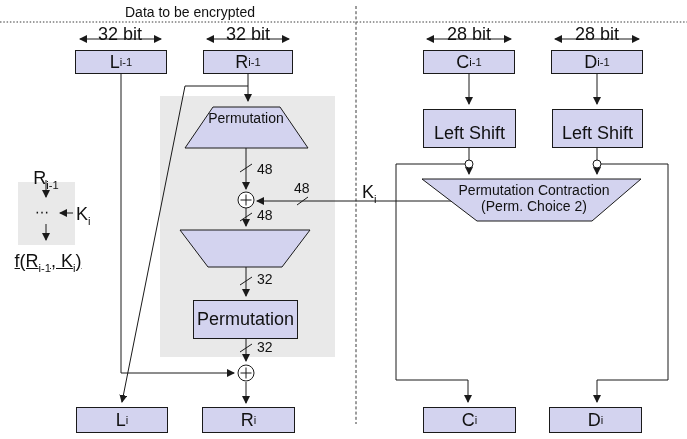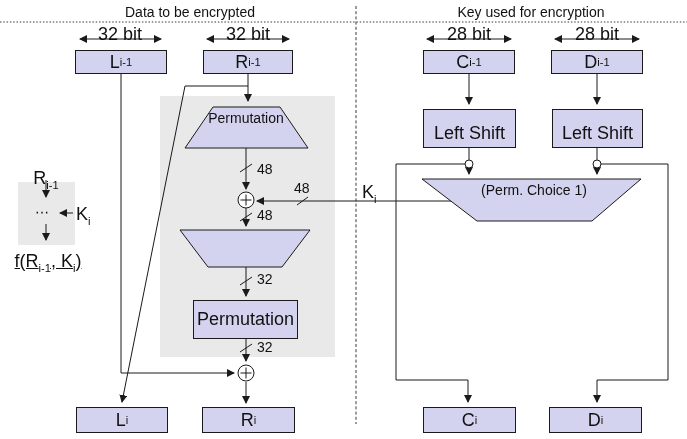--- a/index.html
+++ b/index.html
@@ -99,21 +99,20 @@
       <circle class="node" cx="469" cy="164" r="4"></circle>
       <circle class="node" cx="597" cy="164" r="4"></circle>
     </g>
 
     <path class="wire" d="M46,180 V197" marker-end="url(#ah)"></path>
     <path class="wire" d="M73,213 H60" marker-end="url(#ah)"></path>
     <path class="wire" d="M46,224 V240" marker-end="url(#ah)"></path>
   </svg>
 
   <div class="lbl c f14" style="left:100px;top:4px;width:180px;">Data to be encrypted</div>
-  <div class="lbl c f14" style="left:441px;top:4px;width:180px;">Key used for encryption</div>
 
   <div class="lbl c f13" style="left:76px;top:24px;width:88px;">32 bit</div>
   <div class="lbl c f13" style="left:204px;top:24px;width:88px;">32 bit</div>
   <div class="lbl c f13" style="left:425px;top:24px;width:88px;">28 bit</div>
   <div class="lbl c f13" style="left:553px;top:24px;width:88px;">28 bit</div>
 
   <div class="box" style="left:75px;top:50px;width:92px;height:24px;">
     <span>L</span>
       <sub>i-1</sub>
   </div>
@@ -134,21 +133,22 @@
     <span class="lsText">Left Shift</span>
   </div>
   <div class="box" style="left:552px;top:109px;width:91px;height:39px;">
     <span class="lsText">Left Shift</span>
   </div>
 
   <div class="lbl c f14 two" style="left:186px;top:110px;width:120px;">
     <div>Permutation</div>
   </div>
   <div class="lbl c f14 two" style="left:424px;top:182px;width:220px;">
-    <div>(Perm. Choice 1)</div>
+    <div>Permutation Contraction</div>
+    <div>(Perm. Choice 2)</div>
   </div>
 
   <div class="box" style="left:193px;top:300px;width:105px;height:39px;">
     <span>Permutation</span>
   </div>
 
   <div class="lbl f14" style="left:257px;top:161px;">48</div>
   <div class="lbl f14" style="left:294px;top:180px;">48</div>
   <div class="lbl f14" style="left:257px;top:207px;">48</div>
   <div class="lbl f14" style="left:257px;top:271px;">32</div>

